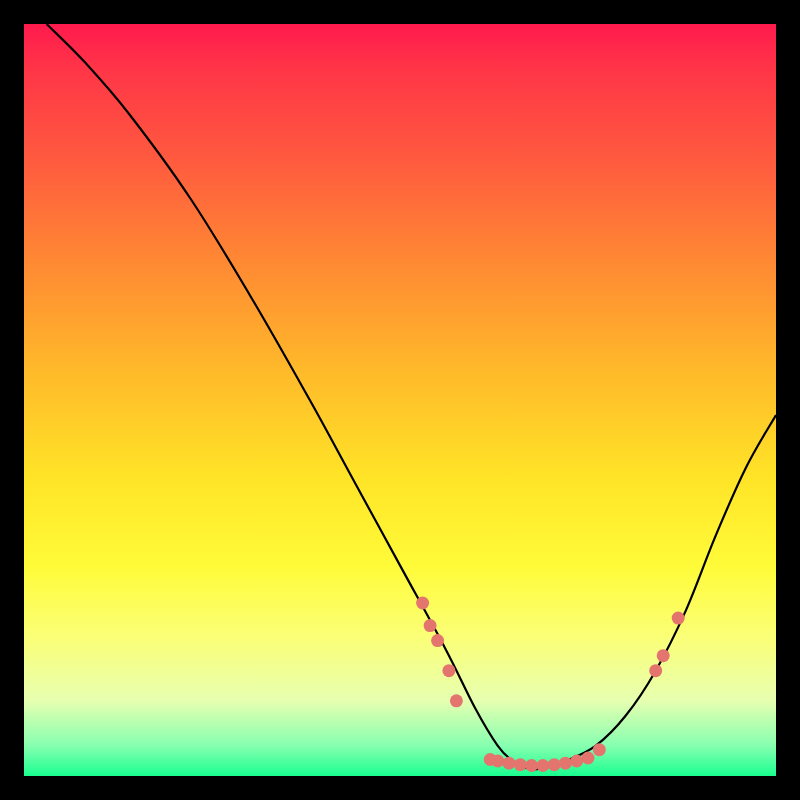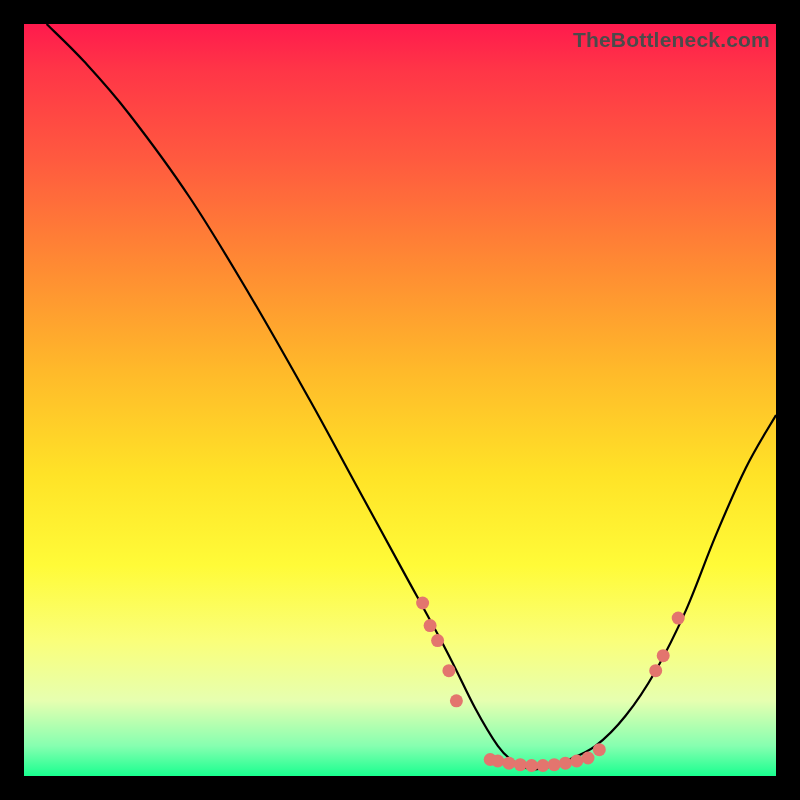--- a/index.html
+++ b/index.html
@@ -75,21 +75,20 @@
   }
 </style>
 </head>
 <body>
 
 <div class="frame"></div>
 
 <div class="plot-area">
   <div class="gradient"></div>
 
-  <div class="watermark">TheBottleneck.com</div>
 
   <svg class="curve" viewBox="0 0 752 752" preserveAspectRatio="none">
     <path d="M 22.6 0.0 C 29.3 6.8, 45.3 21.4, 60.2 37.6 C 75.0 53.8, 86.3 65.9, 105.3 90.2 C 124.2 114.6, 143.8 140.5, 165.4 173.0 C 187.1 205.4, 203.9 234.2, 225.6 270.7 C 247.3 307.3, 266.8 342.2, 285.8 376.0 C 304.7 409.8, 314.6 428.9, 330.9 458.7 C 347.1 488.5, 359.8 511.7, 376.0 541.4 C 392.2 571.2, 407.6 598.4, 421.1 624.2 C 434.7 649.9, 441.7 666.7, 451.2 684.3 C 460.7 701.9, 467.0 712.4, 473.8 721.9 C 480.5 731.4, 483.4 732.9, 488.8 737.0 C 494.2 741.0, 498.4 743.1, 503.8 744.5 C 509.3 745.8, 512.1 745.8, 518.9 744.5 C 525.6 743.1, 532.0 741.0, 541.4 737.0 C 550.9 732.9, 560.7 730.0, 571.5 721.9 C 582.3 713.8, 590.8 705.4, 601.6 691.8 C 612.4 678.3, 620.9 665.7, 631.7 646.7 C 642.5 627.8, 650.9 610.9, 661.8 586.6 C 672.6 562.2, 681.0 537.1, 691.8 511.4 C 702.7 485.6, 711.1 465.3, 721.9 443.7 C 732.7 422.0, 746.6 400.5, 752.0 391.0"></path>
     <g>
         <circle cx="398.6" cy="579.0" r="6.5" class="pt"></circle>
         <circle cx="406.1" cy="601.6" r="6.5" class="pt"></circle>
         <circle cx="413.6" cy="616.6" r="6.5" class="pt"></circle>
         <circle cx="424.9" cy="646.7" r="6.5" class="pt"></circle>
         <circle cx="432.4" cy="676.8" r="6.5" class="pt"></circle>
         <circle cx="466.2" cy="735.5" r="6.5" class="pt"></circle>

